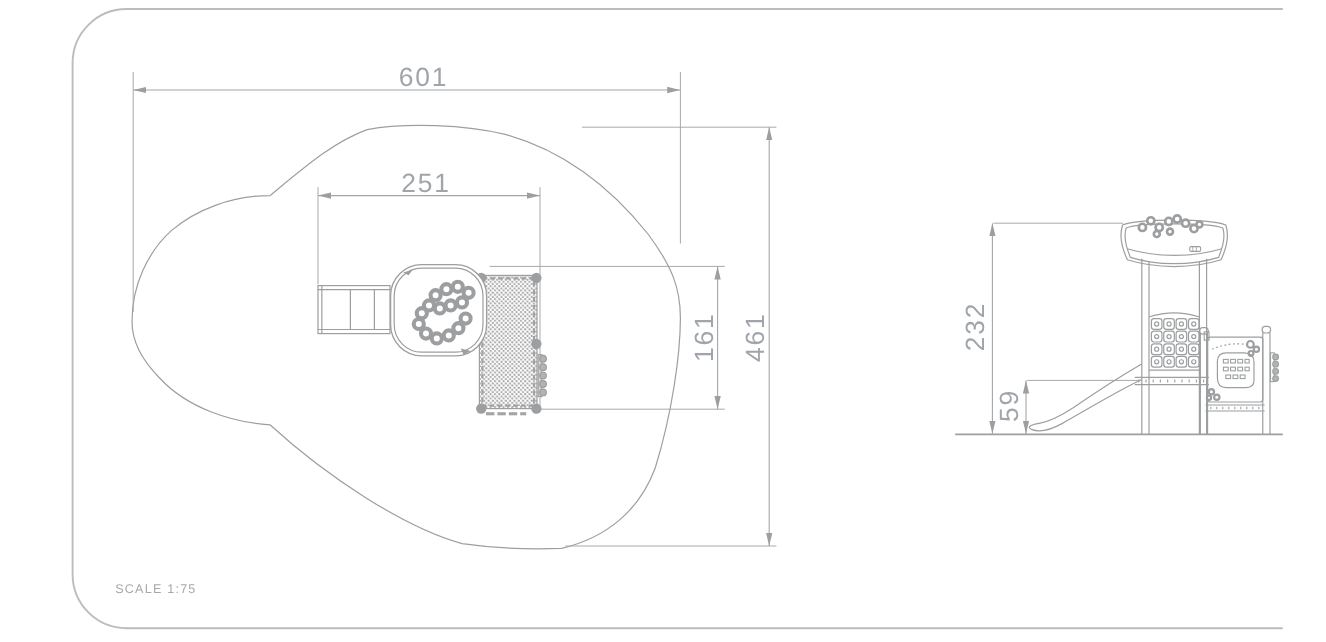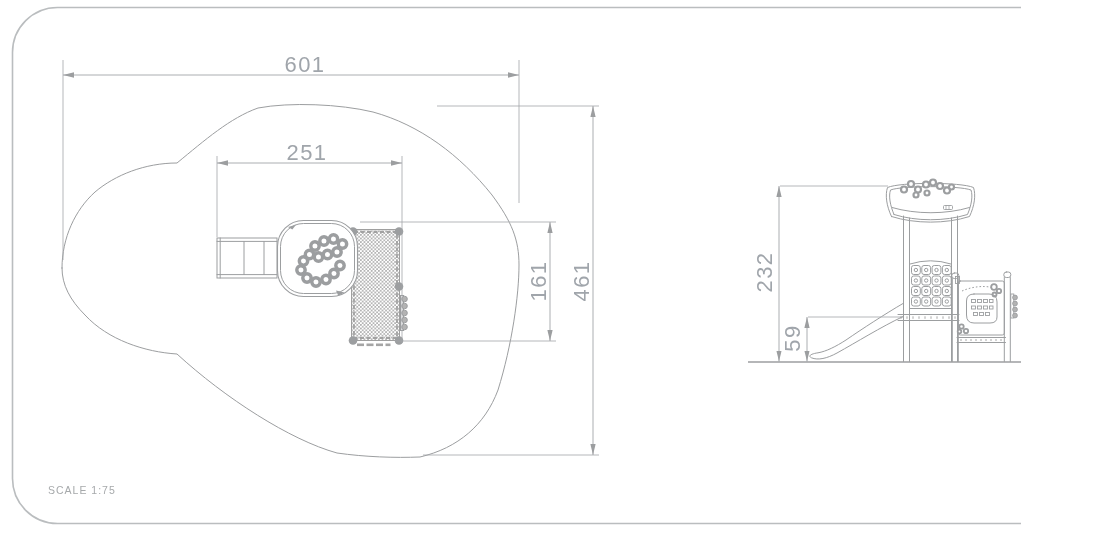--- a/index.html
+++ b/index.html
@@ -1,17 +1,17 @@
 <!DOCTYPE html>
 <html><head>
 <meta charset="utf-8">
 <style>
   html,body{margin:0;padding:0;background:#ffffff;}
   .page{position:relative;width:1021px;height:535px;background:#ffffff;overflow:hidden;
-        font-family:"Liberation Sans",sans-serif;}
+        font-family:"Liberation Sans",sans-serif;padding-left:48px;}
   svg{display:block;}
   .ln{stroke:#9c9ea0;stroke-width:1;fill:none;stroke-linecap:round;}
   .ln-th{stroke:#9c9ea0;stroke-width:1.3;fill:none;}
   .dim{stroke:#a2a5a8;stroke-width:0.9;fill:none;}
   .ext{stroke:#a2a5a8;stroke-width:0.8;fill:none;}
   .dimtxt{fill:#a0a5ab;font-family:"Liberation Sans",sans-serif;font-size:22px;
           letter-spacing:1.5px;text-anchor:middle;}
   .scaletxt{fill:#a6a9ab;font-family:"Liberation Sans",sans-serif;font-size:10.5px;
           letter-spacing:1px;}
   .donut{fill:#ffffff;stroke:#9c9ea0;stroke-width:3.4;}

